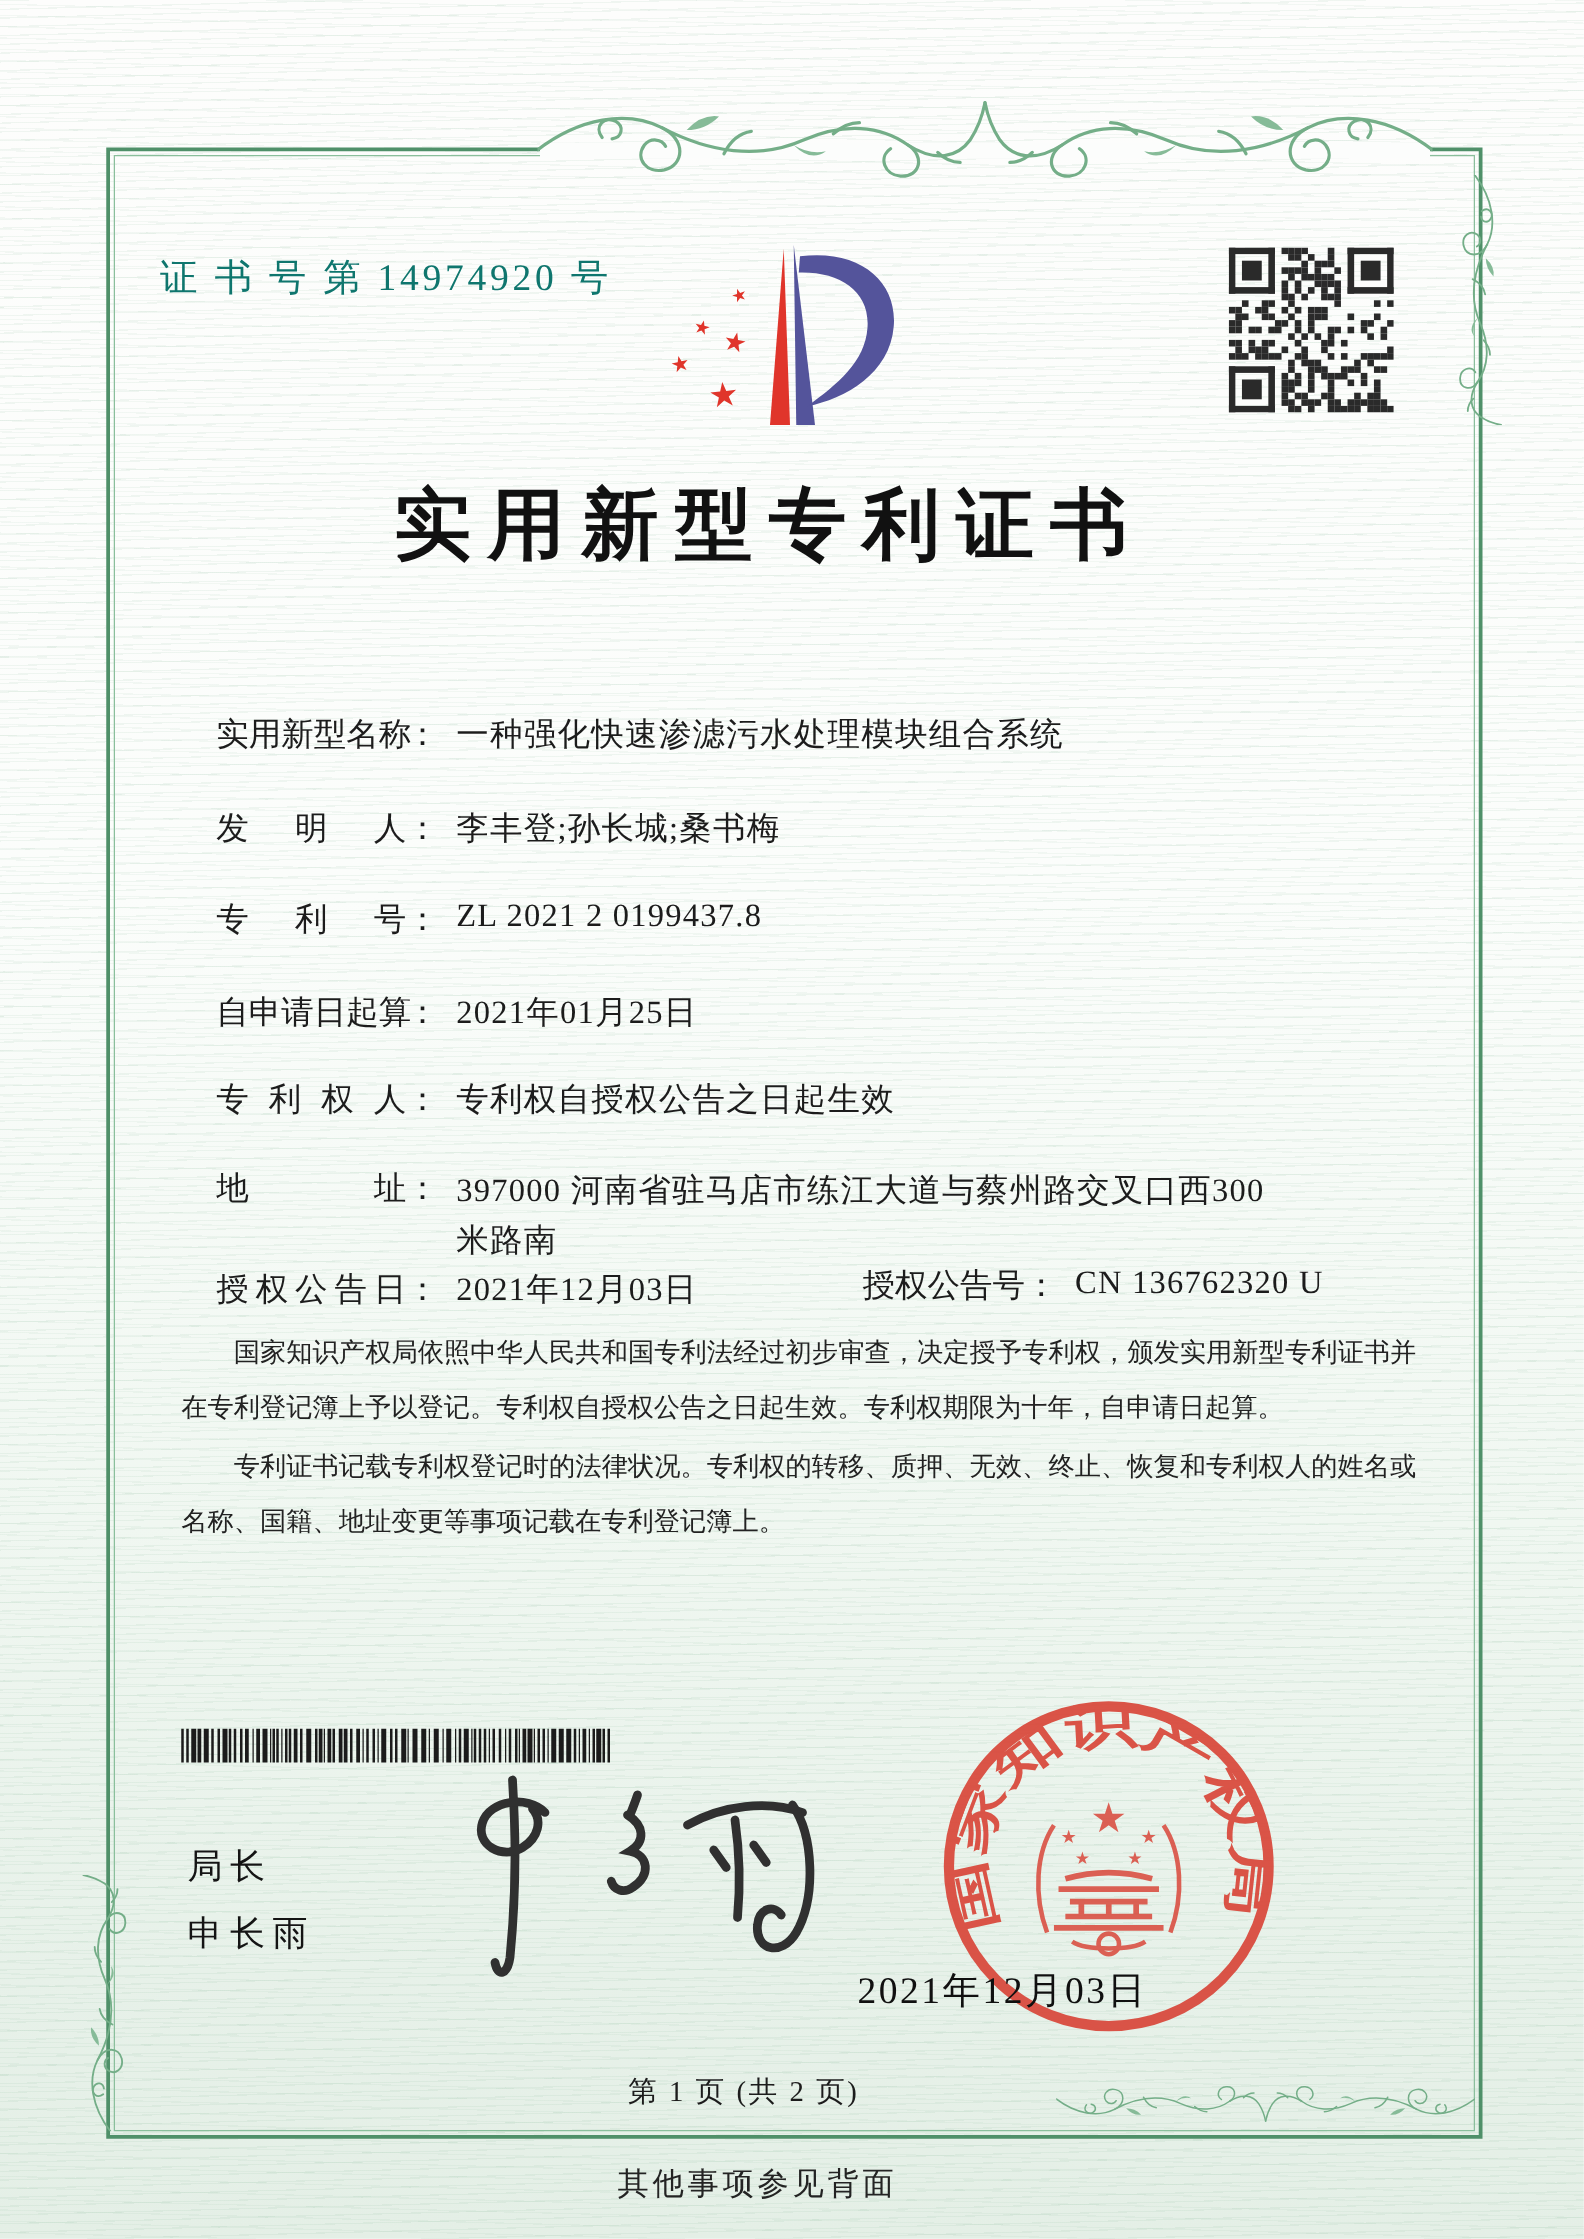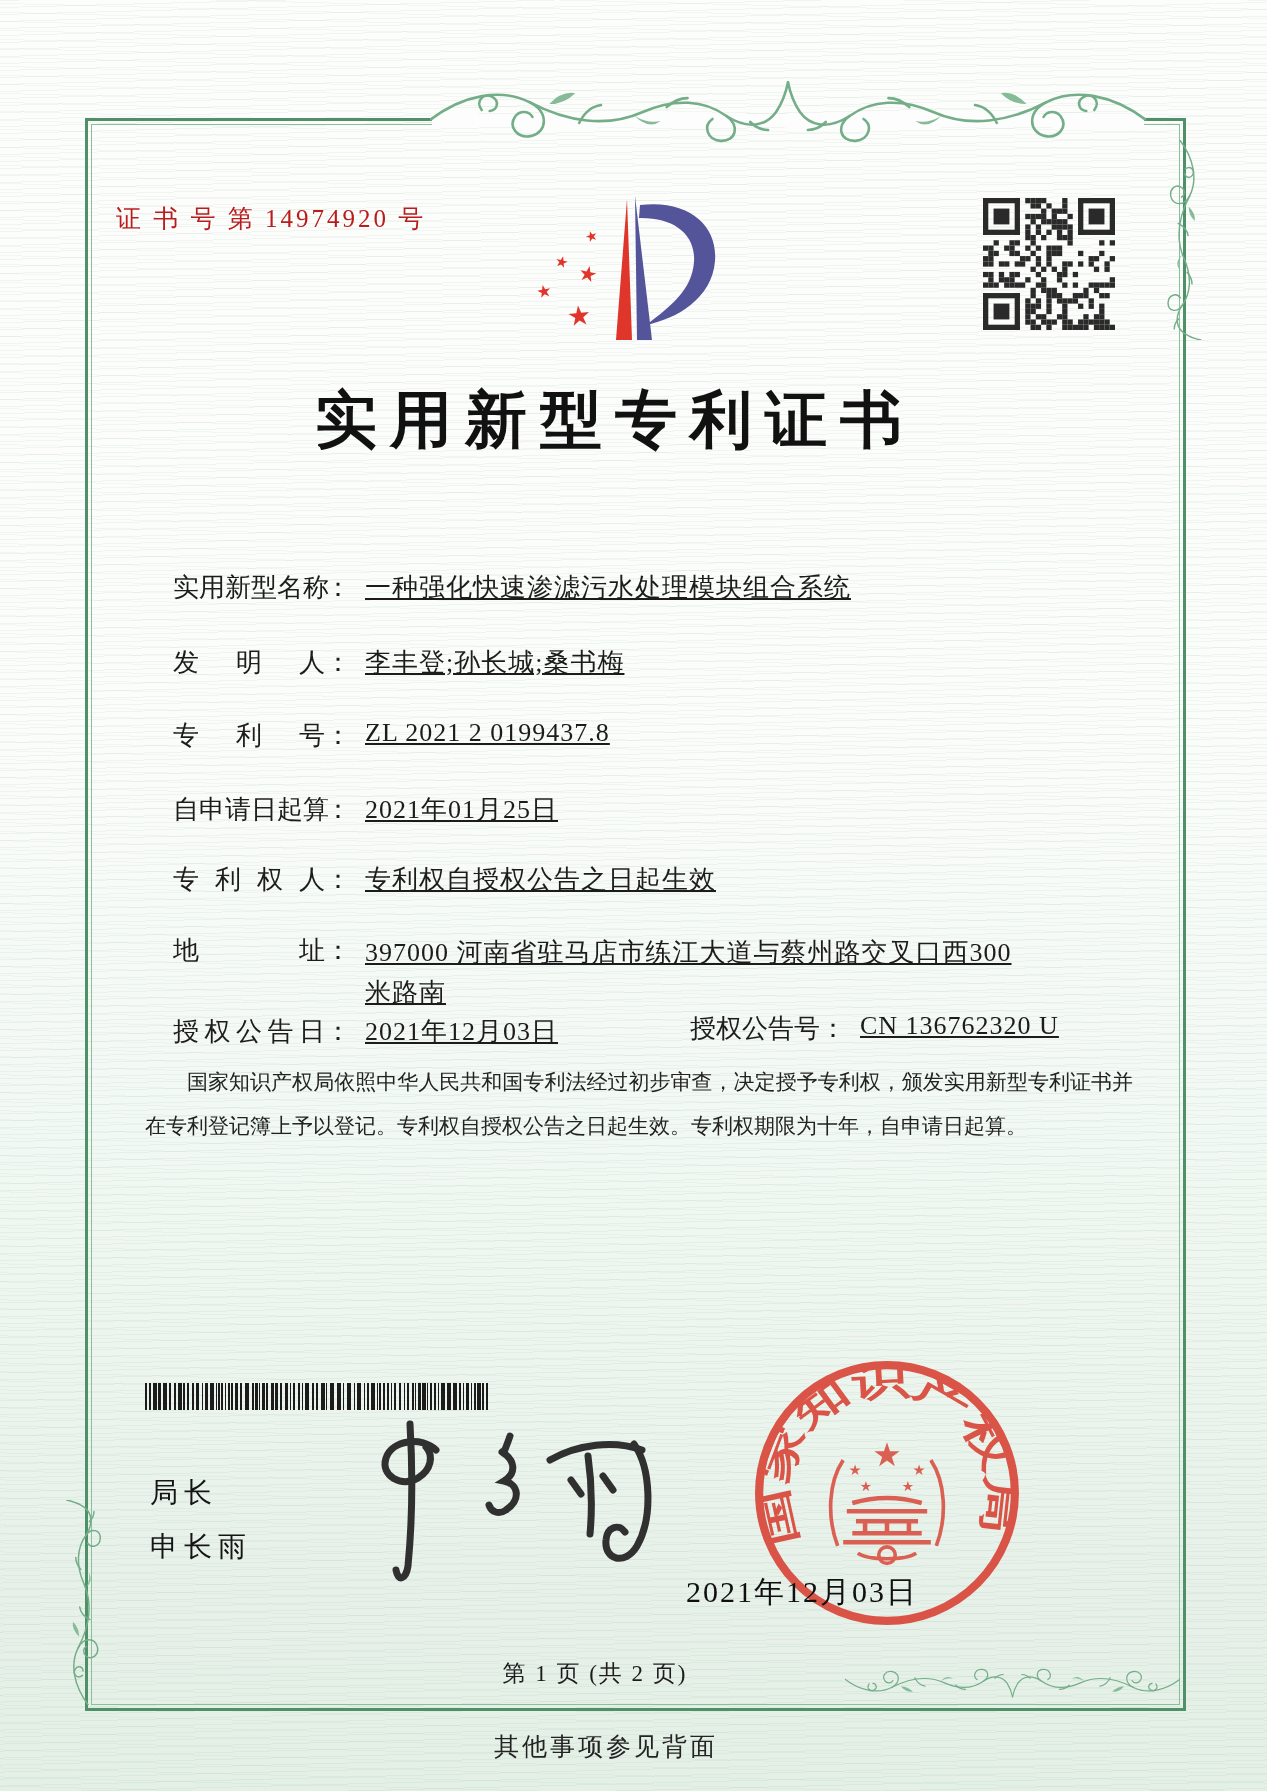--- a/index.html
+++ b/index.html
@@ -10,30 +10,30 @@
       repeating-linear-gradient(178.5deg, rgba(120,175,140,.10) 0 1px, rgba(0,0,0,0) 1px 7px),
       repeating-linear-gradient(181.5deg, rgba(120,175,140,.08) 0 1px, rgba(0,0,0,0) 1px 9px),
       linear-gradient(180deg,#fdfdfc 0%,#fbfdfb 40%,#f0f7f1 68%,#e7f1e9 88%,#e4efe6 100%);
   }
   .abs{position:absolute;}
   
   .frame{left:85px;top:118px;width:1095px;height:1587px;border:3px solid #4f9069;z-index:2;}
   .frame-inner{position:absolute;left:3px;top:3px;right:3px;bottom:3px;border:1.5px solid #8abf9c;}
   .orn{z-index:3;pointer-events:none;}
   
-  .cert-no{left:116px;top:202px;font-size:25px;letter-spacing:3px;color:#b91c1c;z-index:5;}
+  .cert-no{left:128px;top:202px;font-size:30px;letter-spacing:3px;color:#0f766e;z-index:5;}
   .logo{left:498px;top:183px;width:240px;height:170px;z-index:5;}
   .qr{left:983px;top:198px;width:132px;height:132px;z-index:5;}
   .title{left:0;top:378px;width:1230px;text-align:center;font-size:62px;font-weight:700;
          letter-spacing:13px;color:#111;z-index:5;}
   
   .frow{position:absolute;left:145px;font-size:26px;z-index:5;white-space:nowrap;}
   .flabel{display:inline-block;width:152px;text-align:justify;text-align-last:justify;vertical-align:top;margin-left:28px;}
   .fcolon{display:inline-block;vertical-align:top;margin-right:14px;}
-  .fvalue{display:inline-block;vertical-align:top;letter-spacing:1px;text-decoration:underline;}
+  .fvalue{display:inline-block;vertical-align:top;letter-spacing:1px;}
   .fvalue.wrap{white-space:normal;width:660px;line-height:40px;}
   .row-name{top:570px;} .row-inv{top:645px;} .row-pno{top:718px;}
   .row-fdate{top:792px;} .row-pat{top:862px;} .row-addr{top:933px;} .row-grant{top:1011px;}
   .grant-left{display:inline-block;width:545px;}
   
   .paras{left:145px;top:1060px;width:988px;z-index:5;}
   .paras p{margin:0 0 3px 0;font-size:21px;line-height:44px;text-indent:2em;
            text-align:justify;color:#222;}
   
   .barcode{left:145px;top:1383px;width:346px;height:27px;display:flex;align-items:stretch;z-index:5;}
@@ -338,20 +338,21 @@
 </div>
 <div class="abs frow row-addr">
   <span class="flabel">地址</span><span class="fcolon">：</span><span class="fvalue wrap">397000 河南省驻马店市练江大道与蔡州路交叉口西300米路南</span>
 </div>
 <div class="abs frow row-grant">
   <span class="grant-left"><span class="flabel">授权公告日</span><span class="fcolon">：</span><span class="fvalue">2021年12月03日</span></span><span><span>授权公告号</span><span class="fcolon">：</span><span class="fvalue">CN 136762320 U</span></span>
 </div>
 
 <div class="abs paras">
   <p>国家知识产权局依照中华人民共和国专利法经过初步审查，决定授予专利权，颁发实用新型专利证书并在专利登记簿上予以登记。专利权自授权公告之日起生效。专利权期限为十年，自申请日起算。</p>
+  <p>专利证书记载专利权登记时的法律状况。专利权的转移、质押、无效、终止、恢复和专利权人的姓名或名称、国籍、地址变更等事项记载在专利登记簿上。</p>
 </div>
 
 <div class="abs barcode" id="barcode">
     <i class="b" style="width: 2px;"></i>
     <i style="width: 2px;"></i>
     <i class="b" style="width: 2px;"></i>
     <i style="width: 2px;"></i>
     <i class="b" style="width: 4px;"></i>
     <i style="width: 1px;"></i>
     <i class="b" style="width: 3px;"></i>

